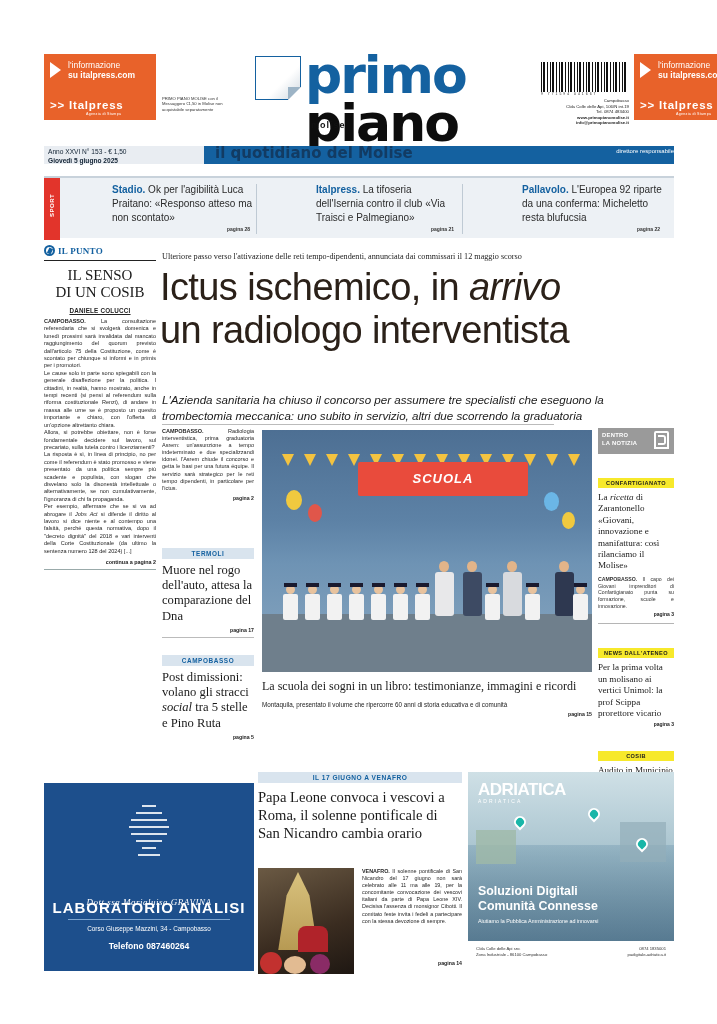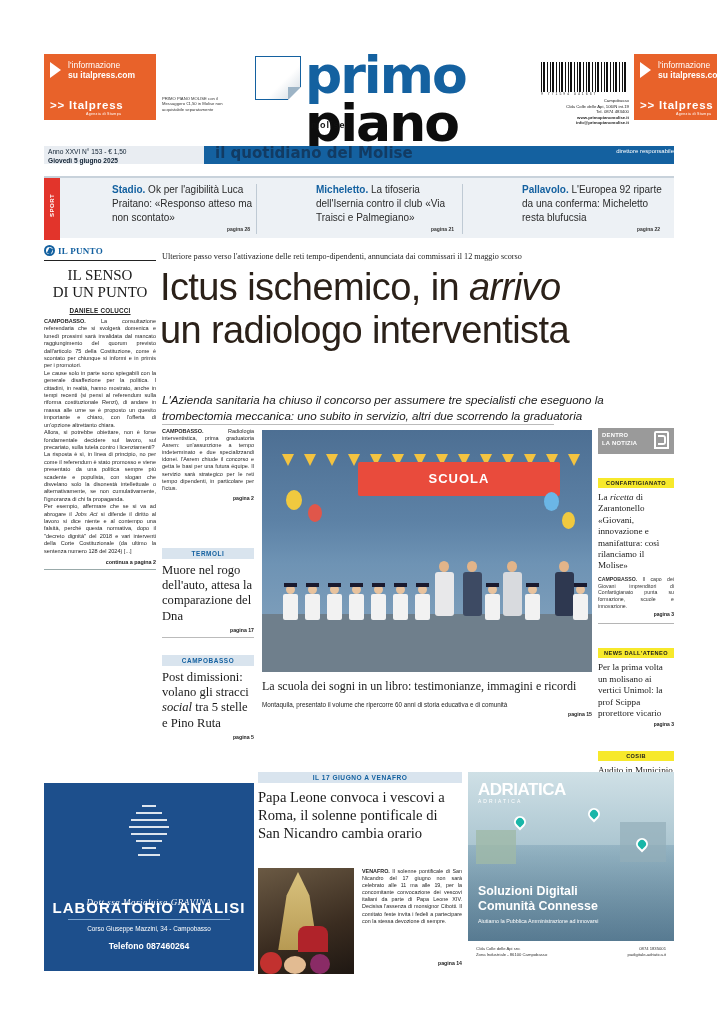--- a/index.html
+++ b/index.html
@@ -123,22 +123,22 @@
     font-size:5.5px; line-height:7.1px; text-align:justify; color:#262626; }
   .art-col b { font-weight:700; }
   .art-pg { font-size:5.2px; font-weight:700; text-align:right; margin-top:3px; }
 
   .photo-main { position:absolute; left:262px; top:430px; width:330px; height:242px;
     background:linear-gradient(#5d7c9c,#8fa6bb);
     overflow:hidden;
   }
   .pm-wall { position:absolute; inset:0; background:
       linear-gradient(180deg,#4d6f93 0%,#5d82a6 38%,#6e93b4 55%,#8aa7c0 100%); }
-  .pm-banner { position:absolute; left:96px; top:32px; width:202px; height:34px;
-    background:#E94B3C; border-radius:2px; }
+  .pm-banner { position:absolute; left:96px; top:32px; width:170px; height:34px;
+    background:#E94B3C; border-radius:2px;font-style:italic; }
   .pm-banner span{ display:block; text-align:center; color:#fff; font-size:13px;
     font-weight:700; line-height:34px; letter-spacing:1px;}
   .pm-bunting { position:absolute; left:20px; top:24px; width:300px; height:18px; }
   .pm-bunting i { position:absolute; top:0; width:0;height:0;
     border-left:6px solid transparent;border-right:6px solid transparent;border-top:12px solid #f3c340; }
   .pm-balloon{ position:absolute; border-radius:50%; }
   .pm-floor{ position:absolute; left:0; bottom:0; width:100%; height:58px; background:#6f7f8c; }
   .pm-kid{ position:absolute; bottom:52px; width:17px; }
   .pm-kid .head{ width:9px;height:9px;border-radius:50%;background:#e8c39e;margin:0 auto; }
   .pm-kid .cap{ width:13px;height:4px;background:#1a1a2e;margin:0 auto -2px;position:relative;z-index:2;}
@@ -292,39 +292,39 @@
 
     <div class="vline" style="left:212px;"></div>
     <div class="vline" style="left:418px;"></div>
 
     <div class="sport-col" style="left:20px;">
       <div class="t"><b>Stadio.</b><span> Ok per l'agibilità Luca Praitano: «Responso atteso ma non scontato»</span></div>
       <div class="pg">pagina 28</div>
     </div>
 
     <div class="sport-col" style="left:224px;">
-      <div class="t"><b>Micheletto.</b><span> La tifoseria dell'Isernia contro il club «Via Traisci e Palmegiano»</span></div>
+      <div class="t"><b>Italpress.</b><span> La tifoseria dell'Isernia contro il club «Via Traisci e Palmegiano»</span></div>
       <div class="pg">pagina 21</div>
     </div>
 
     <div class="sport-col" style="left:430px;">
       <div class="t"><b>Pallavolo.</b><span> L'Europea 92 riparte da una conferma: Micheletto resta blufucsia</span></div>
       <div class="pg">pagina 22</div>
     </div>
   </div>
 
   <div class="leftcol">
     <div class="ilpunto">
       <span class="dot"></span>
       <span class="lbl">IL PUNTO</span>
     </div>
     <div class="lp-hr"></div>
     <div class="op-title">
       <span>IL SENSO</span><br>
-      <span>DI UN PUNTO</span>
+      <span>DI UN COSIB</span>
     </div>
     <div class="op-author">DANIELE COLUCCI</div>
     <div class="op-body">
       <p><b>CAMPOBASSO.</b><span> La consultazione referendaria che si svolgerà domenica e lunedì prossimi sarà invalidata dal mancato raggiungimento del quorum previsto dall'articolo 75 della Costituzione, come è scontato per chiunque si informi e in primis per i promotori.</span></p>
       <p><span>Le cause solo in parte sono spiegabili con la generale disaffezione per la politica. I cittadini, in realtà, hanno mostrato, anche in tempi recenti (si pensi al referendum sulla riforma costituzionale Renzi), di andare in massa alle urne se è proposto un quesito importante e chiaro, con l'offerta di un'opzione altrettanto chiara.</span></p>
       <p><span>Allora, si potrebbe obiettare, non è forse fondamentale decidere sul lavoro, sul precariato, sulla tutela contro i licenziamenti?</span></p>
       <p><span>La risposta è sì, in linea di principio, no per come il referendum è stato promosso e viene presentato da una politica sempre più scadente e populista, con slogan che disvelano solo la disonestà intellettuale o alternativamente, se non cumulativamente, l'ignoranza di chi fa propaganda.</span></p>
       <p><span>Per esempio, affermare che se si va ad abrogare il </span><i>Jobs Act</i><span> si difende il diritto al lavoro si dice niente e al contempo una falsità, perché questa normativa, dopo il "decreto dignità" del 2018 e vari interventi della Corte Costituzionale (da ultimo la sentenza numero 128 del 2024) [...]</span></p>
     </div>
     <div class="op-cont">continua a pagina 2</div>

